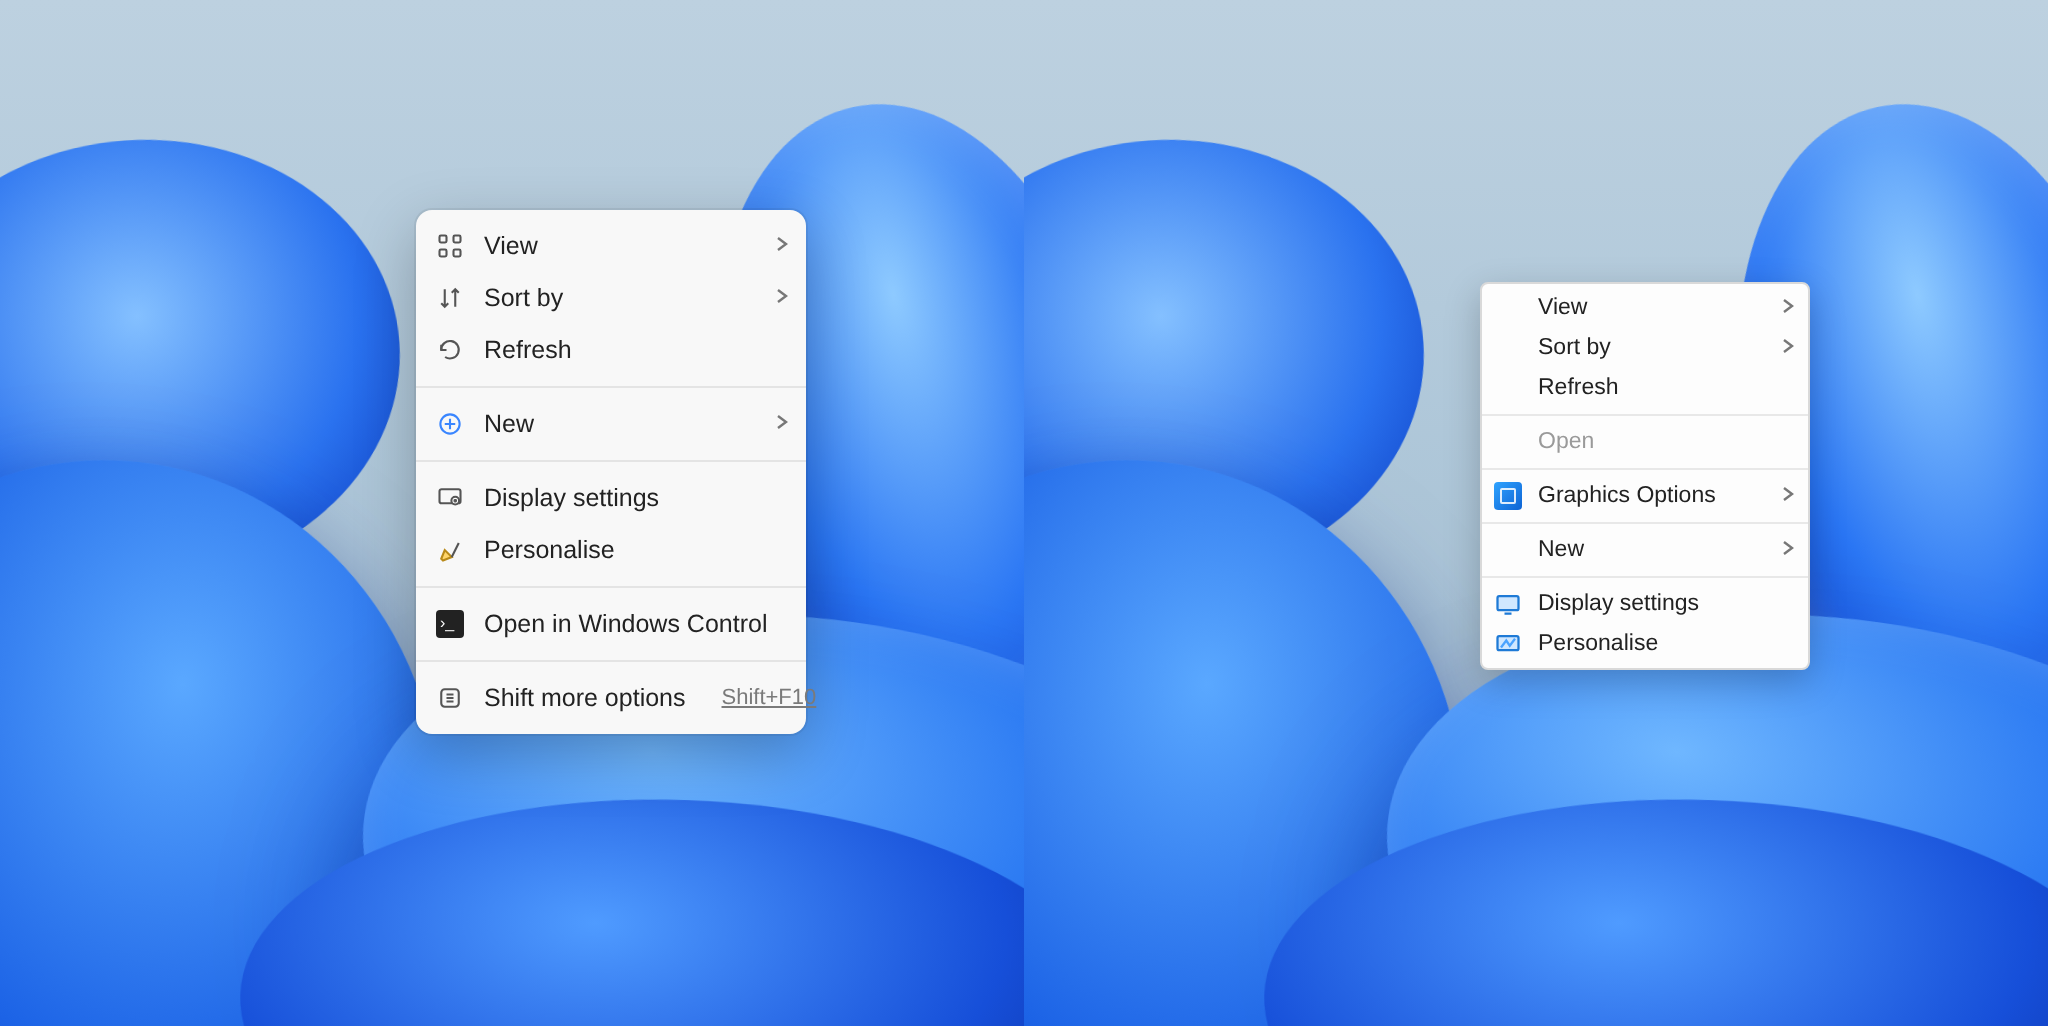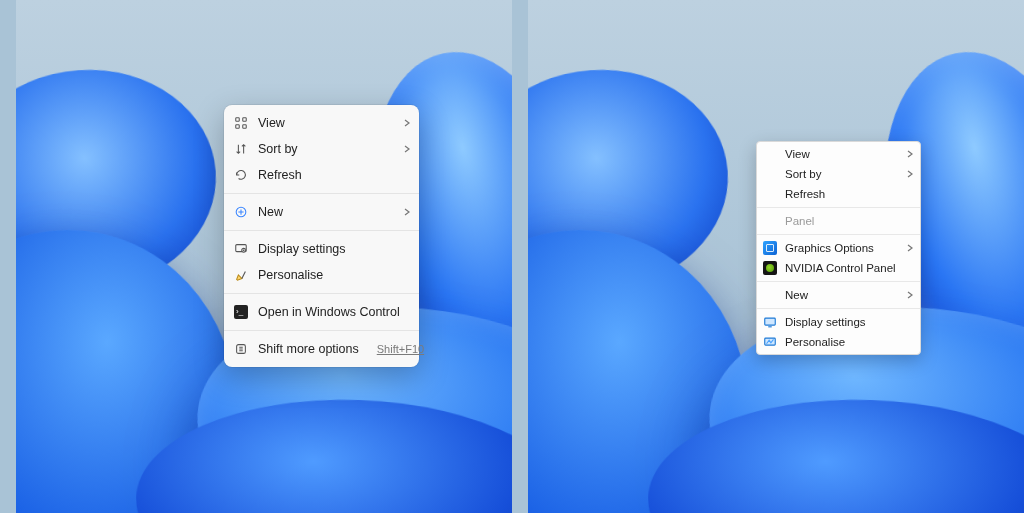--- a/index.html
+++ b/index.html
@@ -15,21 +15,20 @@
     display: flex;
     width: 1024px;
     height: 513px;
   }
   .panel {
     position: relative;
     width: 512px;
     height: 513px;
     overflow: hidden;
     background: linear-gradient(180deg, #bdd1e0 0%, #a9c3d6 60%);
-    margin-left: 16px;
   }
   
   .flower {
     position: absolute;
     inset: 0;
     pointer-events: none;
   }
   .petal {
     position: absolute;
     border-radius: 50%;
@@ -263,44 +262,38 @@
 
       <div class="item">
         <span class="icon"></span>
         <span class="label">Refresh</span>
       </div>
 
       <div class="sep"></div>
 
       <div class="item disabled">
         <span class="icon"></span>
-        <span class="label">Panel</span>
+        <span class="label">Open</span>
       </div>
 
       <div class="sep"></div>
 
 
       <div class="item">
         <span class="icon">
             <span class="intel"></span>
           </span>
         <span class="label">Graphics Options</span>
         <span class="sub">
           <svg class="chev" viewBox="0 0 8 8" stroke="#777" fill="none" stroke-width="1.2">
               <path d="M2 1 L6 4 L2 7"></path>
             </svg>
         </span>
       </div>
 
-      <div class="item">
-        <span class="icon">
-            <span class="nvidia"></span>
-          </span>
-        <span class="label">NVIDIA Control Panel</span>
-      </div>
 
       <div class="sep"></div>
 
       <div class="item">
         <span class="icon"></span>
         <span class="label">New</span>
         <span class="sub">
           <svg class="chev" viewBox="0 0 8 8" stroke="#777" fill="none" stroke-width="1.2">
               <path d="M2 1 L6 4 L2 7"></path>
             </svg>

